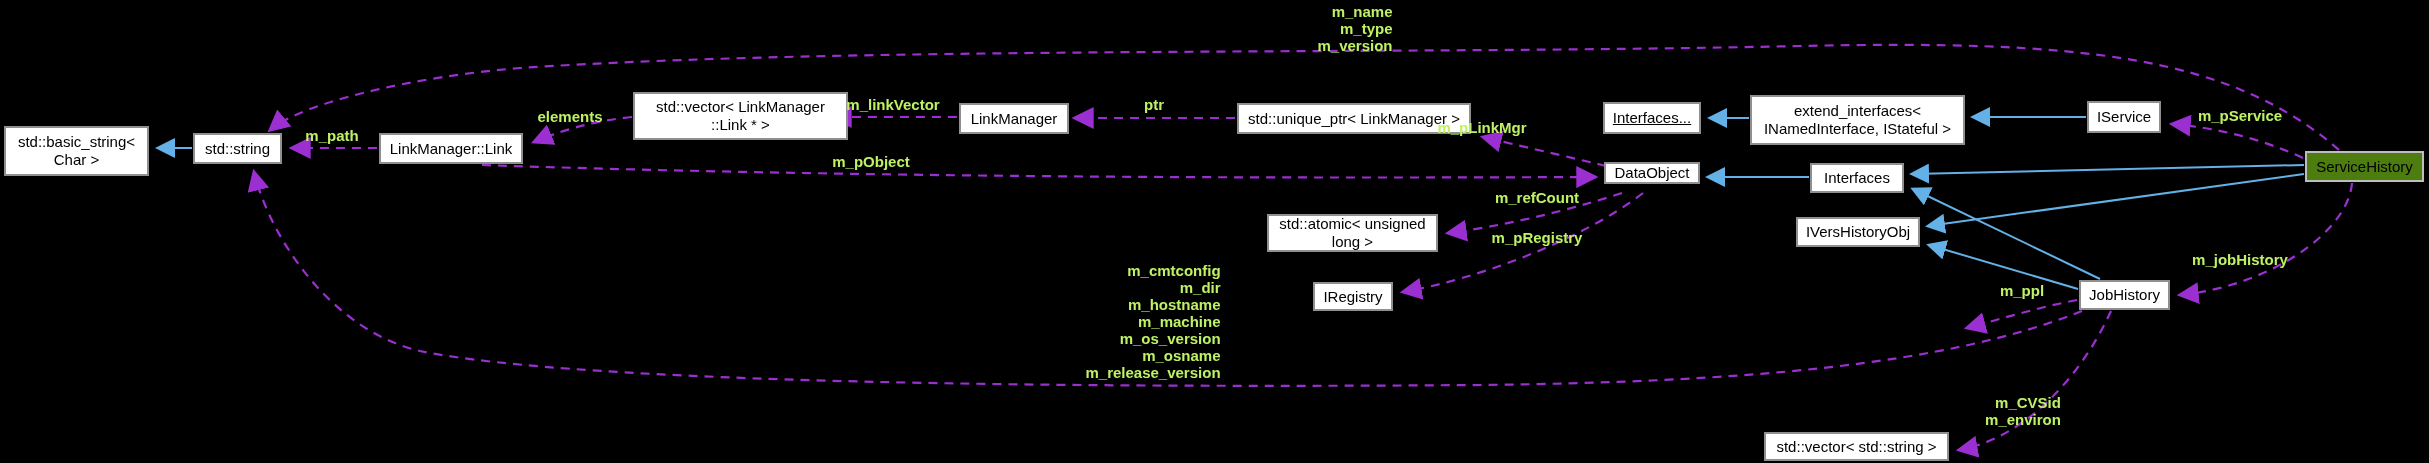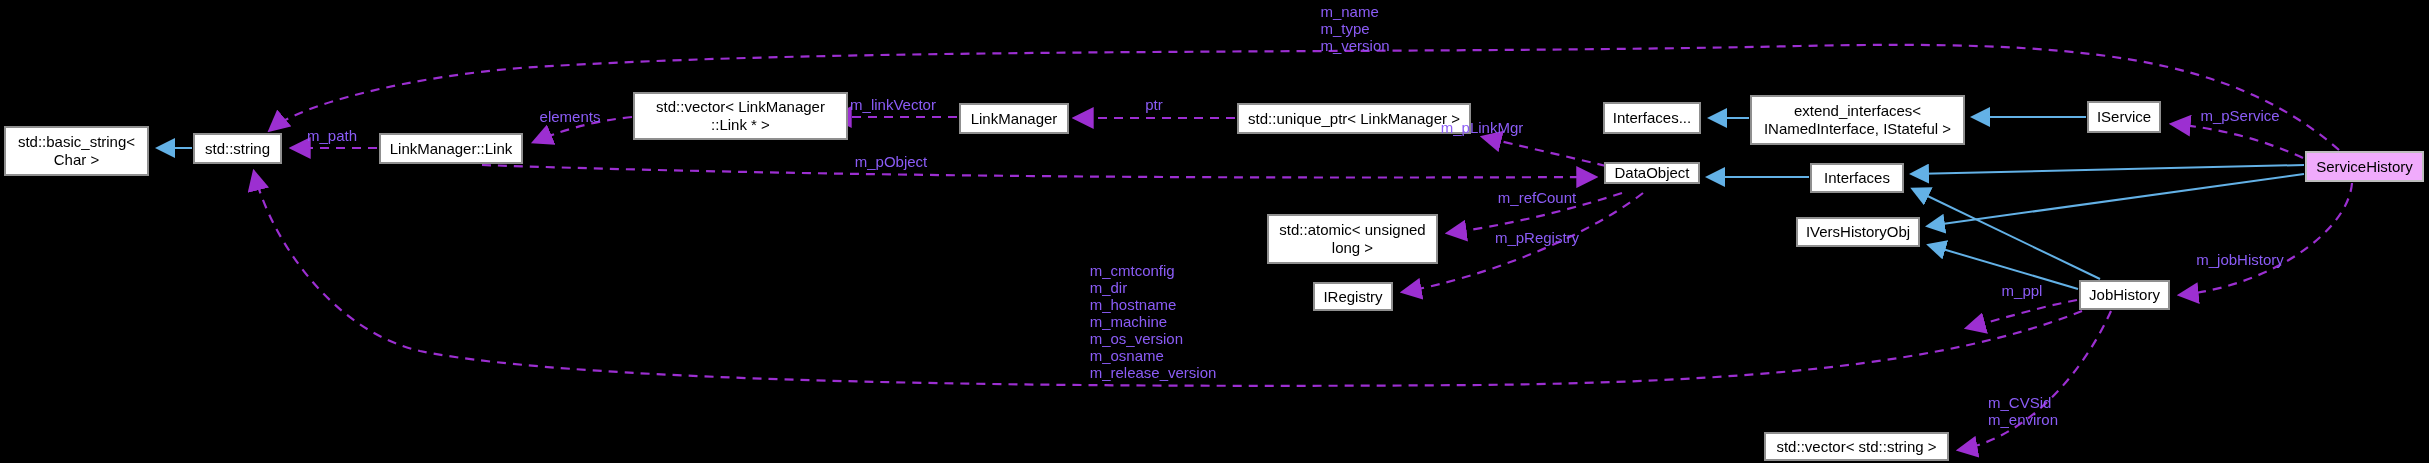--- a/index.html
+++ b/index.html
@@ -7,26 +7,26 @@
     position:relative;width:2429px;height:463px;background:#000000;
     font-family:"Liberation Sans","DejaVu Sans",sans-serif;overflow:hidden;
   }
   svg.edges{position:absolute;left:0;top:0;width:2429px;height:463px;}
   .node{
     position:absolute;display:flex;align-items:center;justify-content:center;
     background:#ffffff;border:2px solid #8f8f8f;box-sizing:border-box;
     color:#000;font-size:15px;line-height:18px;text-align:center;
     white-space:pre-line;padding:0 4px;
   }
-  .node.current{background:#f0abfc;border-color:#bdbdbd;text-align:right;}
+  .node.current{background:#4d7c0f;border-color:#bdbdbd;text-align:right;}
   .node.left-align{text-align:left;justify-content:flex-start;padding-left:8px;}
   .edge-label{
     position:absolute;transform:translateX(-50%);
-    color:#8b5cf6;font-size:15px;font-weight:400;line-height:17px;
-    text-align:left;white-space:pre-line;
+    color:#bef264;font-size:15px;font-weight:700;line-height:17px;
+    text-align:right;white-space:pre-line;
   }
 </style>
 </head>
 <body>
 
 <div class="canvas">
 
   <svg class="edges" viewBox="0 0 2429 463">
     <defs>
       <marker id="arr-blue" viewBox="0 0 10 10" refX="8.5" refY="5" markerWidth="10" markerHeight="10" orient="auto-start-reverse">
@@ -67,42 +67,42 @@
   </svg>
 
   <div class="node" style="left:4px;top:126px;width:145px;height:50px;">std::basic_string&lt;
 Char &gt;</div>
   <div class="node" style="left:193px;top:133px;width:89px;height:31px;">std::string</div>
   <div class="node" style="left:379px;top:133px;width:144px;height:31px;">LinkManager::Link</div>
   <div class="node" style="left:633px;top:92px;width:215px;height:48px;">std::vector&lt; LinkManager
 ::Link * &gt;</div>
   <div class="node" style="left:959px;top:103px;width:110px;height:31px;">LinkManager</div>
   <div class="node" style="left:1237px;top:103px;width:234px;height:31px;">std::unique_ptr&lt; LinkManager &gt;</div>
-  <div class="node" style="left:1603px;top:102px;width:98px;height:32px;">Interfaces...</div>
+  <div class="node" style="left:1603px;top:102px;width:98px;height:32px;text-decoration:underline;">Interfaces...</div>
   <div class="node" style="left:1750px;top:95px;width:215px;height:50px;">extend_interfaces&lt;
 INamedInterface, IStateful &gt;</div>
   <div class="node" style="left:2087px;top:101px;width:74px;height:32px;">IService</div>
   <div class="node current" style="left:2305px;top:151px;width:119px;height:31px;">ServiceHistory</div>
   <div class="node" style="left:1604px;top:162px;width:96px;height:22px;">DataObject</div>
   <div class="node" style="left:1810px;top:163px;width:94px;height:30px;">Interfaces</div>
   <div class="node" style="left:1796px;top:217px;width:124px;height:30px;">IVersHistoryObj</div>
-  <div class="node" style="left:1267px;top:214px;width:171px;height:50px;">std::atomic&lt; unsigned
+  <div class="node" style="left:1267px;top:214px;width:171px;height:38px;">std::atomic&lt; unsigned
 long &gt;</div>
   <div class="node" style="left:1313px;top:282px;width:80px;height:29px;text-align:center;">IRegistry</div>
   <div class="node" style="left:2079px;top:280px;width:91px;height:30px;">JobHistory</div>
   <div class="node" style="left:1764px;top:432px;width:185px;height:29px;">std::vector&lt; std::string &gt;</div>
 
   <div class="edge-label" style="left:1355px;top:3px;">m_name
 m_type
 m_version</div>
   <div class="edge-label" style="left:570px;top:108px;">elements</div>
   <div class="edge-label" style="left:893px;top:96px;">m_linkVector</div>
   <div class="edge-label" style="left:1154px;top:96px;">ptr</div>
   <div class="edge-label" style="left:1482px;top:119px;">m_pLinkMgr</div>
-  <div class="edge-label" style="left:871px;top:153px;margin-left:20px;">m_pObject</div>
+  <div class="edge-label" style="left:871px;top:153px;">m_pObject</div>
   <div class="edge-label" style="left:332px;top:127px;">m_path</div>
   <div class="edge-label" style="left:1537px;top:189px;">m_refCount</div>
   <div class="edge-label" style="left:1537px;top:229px;">m_pRegistry</div>
   <div class="edge-label" style="left:1153px;top:262px;">m_cmtconfig
 m_dir
 m_hostname
 m_machine
 m_os_version
 m_osname
 m_release_version</div>

